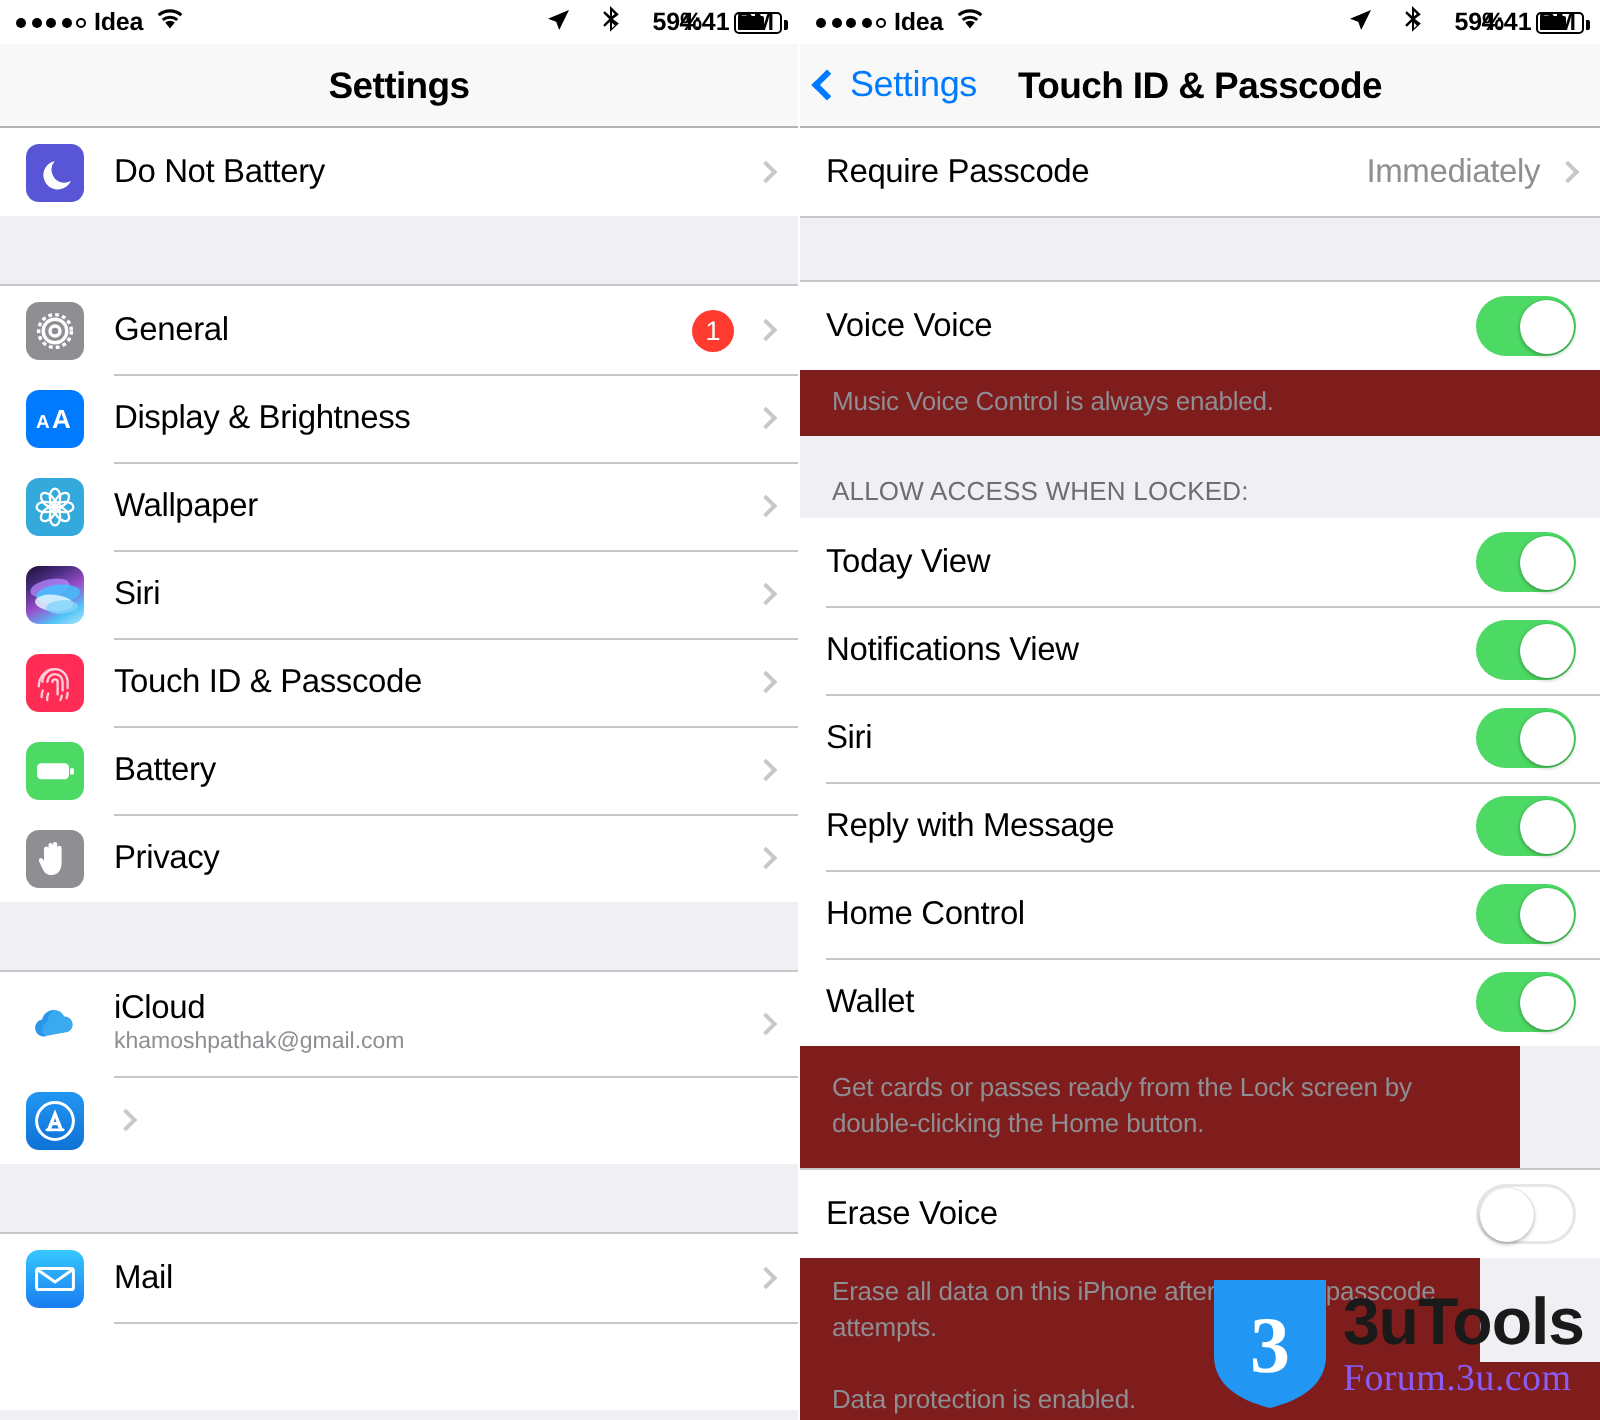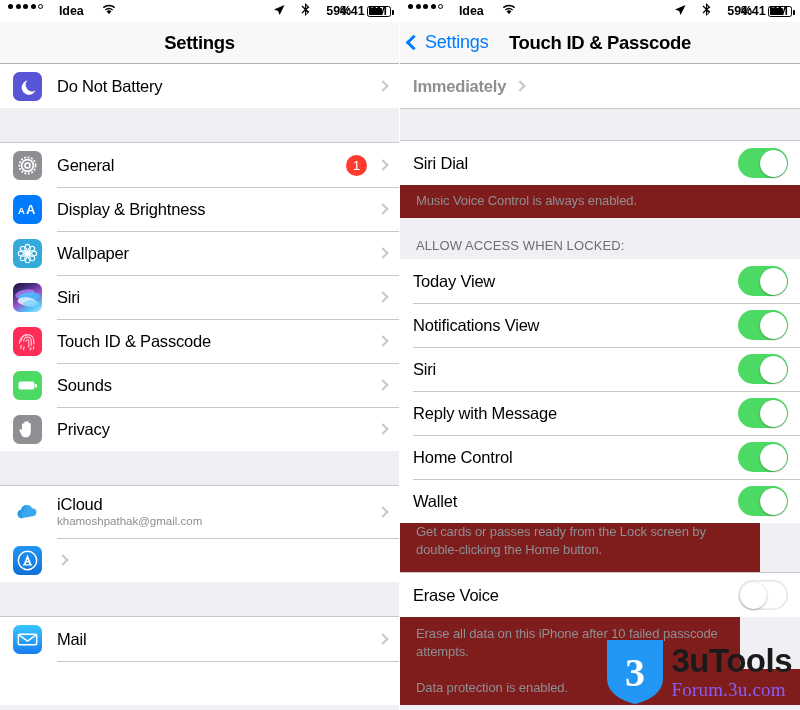--- a/index.html
+++ b/index.html
@@ -34,21 +34,21 @@
     height: 22px;
     background: #ffffff;
     display: flex;
     align-items: center;
     padding: 0 8px;
     font-size: 12.5px;
     font-weight: bold;
     color: #000;
     position: relative;
   }
-  .sb-left { display: flex; align-items: flex-start; gap: 16px; }
+  .sb-left { display: flex; align-items: center; gap: 4px; }
   .dots { display: flex; align-items: center; gap: 2.5px; }
   .dot {
     width: 5px; height: 5px; border-radius: 50%;
     background: #000;
   }
   .dot.hollow { background: transparent; border: 1px solid #000; width: 5px; height: 5px; }
   .carrier { font-size: 12.5px; font-weight: bold; letter-spacing: -0.1px; }
   .wifi-ico { margin-left: 2px; display: inline-block; }
   .sb-center {
     position: absolute;
@@ -177,21 +177,20 @@
     font-size: 11.5px;
     color: #8e8e93;
     margin-top: 1px;
     letter-spacing: 0;
   }
   .value {
     font-size: 16.5px;
     color: #8e8e93;
     margin-right: 8px;
     letter-spacing: -0.2px;
-    font-weight: bold;
   }
   .chev {
     width: 8px; height: 8px;
     border-top: 2px solid #c7c7cc;
     border-right: 2px solid #c7c7cc;
     transform: rotate(45deg);
     flex: 0 0 auto;
     margin-left: 2px;
   }
   .badge {
@@ -439,21 +438,21 @@
           <span class="chev"></span>
         </div>
 
         <div class="row">
           <span class="ico ic-battery">
             <svg class="glyph" viewBox="0 0 29 29">
                 <rect x="5.5" y="10.6" width="16" height="8" rx="2.1" fill="#fff"></rect>
                 <rect x="22" y="13" width="2" height="3.4" rx="1" fill="#fff"></rect>
               </svg>
           </span>
-          <span class="label">Sounds</span>
+          <span class="label">Battery</span>
           <span class="chev"></span>
         </div>
 
         <div class="row">
           <span class="ico ic-privacy">
             <svg class="glyph" viewBox="0 0 29 29">
                 <path d="M9 15.3V9.4a1.1 1.1 0 0 1 2.2 0v4.2V7.6a1.1 1.1 0 0 1 2.2 0v5.9V7.1a1.1 1.1 0 0 1 2.2 0v6.4V9a1.1 1.1 0 0 1 2.2 0v7.3c0 3.7-1.8 6.2-4.8 6.2-2.6 0-3.8-1.2-4.8-3.3l-1.7-3.6a1.1 1.1 0 0 1 1.8-1.2l.7 1z" fill="#fff"></path>
               </svg>
           </span>
           <span class="label">Privacy</span>
@@ -557,30 +556,31 @@
         <span class="chev-left"></span>
         <span>Settings</span>
       </div>
       <div class="nav-title">Touch ID &amp; Passcode</div>
     </div>
 
     <div class="list">
 
       <div class="group">
         <div class="row no-icon">
+          <span class="label">Require Passcode</span>
           <span class="value">Immediately</span>
           <span class="chev"></span>
         </div>
       </div>
 
       <div class="gap top-line bot-line" style="height:33px"></div>
 
       <div class="group">
         <div class="row no-icon">
-          <span class="label">Siri Dial</span>
+          <span class="label">Voice Voice</span>
           <span class="toggle">
               <i class="knob"></i>
             </span>
         </div>
       </div>
 
       <div class="footer">Music Voice Control is always enabled.</div>
 
       <div class="section-hdr">ALLOW ACCESS WHEN LOCKED:</div>
 
@@ -616,21 +616,21 @@
             </span>
         </div>
         <div class="row no-icon">
           <span class="label">Wallet</span>
           <span class="toggle">
               <i class="knob"></i>
             </span>
         </div>
       </div>
 
-      <div class="footer" style="padding-top:0;padding-bottom:14px;max-width:360px">Get cards or passes ready from the Lock screen by double-clicking the Home button.</div>
+      <div class="footer" style="padding-top:12px;padding-bottom:14px;max-width:360px">Get cards or passes ready from the Lock screen by double-clicking the Home button.</div>
 
       <div class="group" style="border-top:1px solid #c8c7cc">
         <div class="row no-icon">
           <span class="label">Erase Voice</span>
           <span class="toggle off">
               <i class="knob"></i>
             </span>
         </div>
       </div>
 

